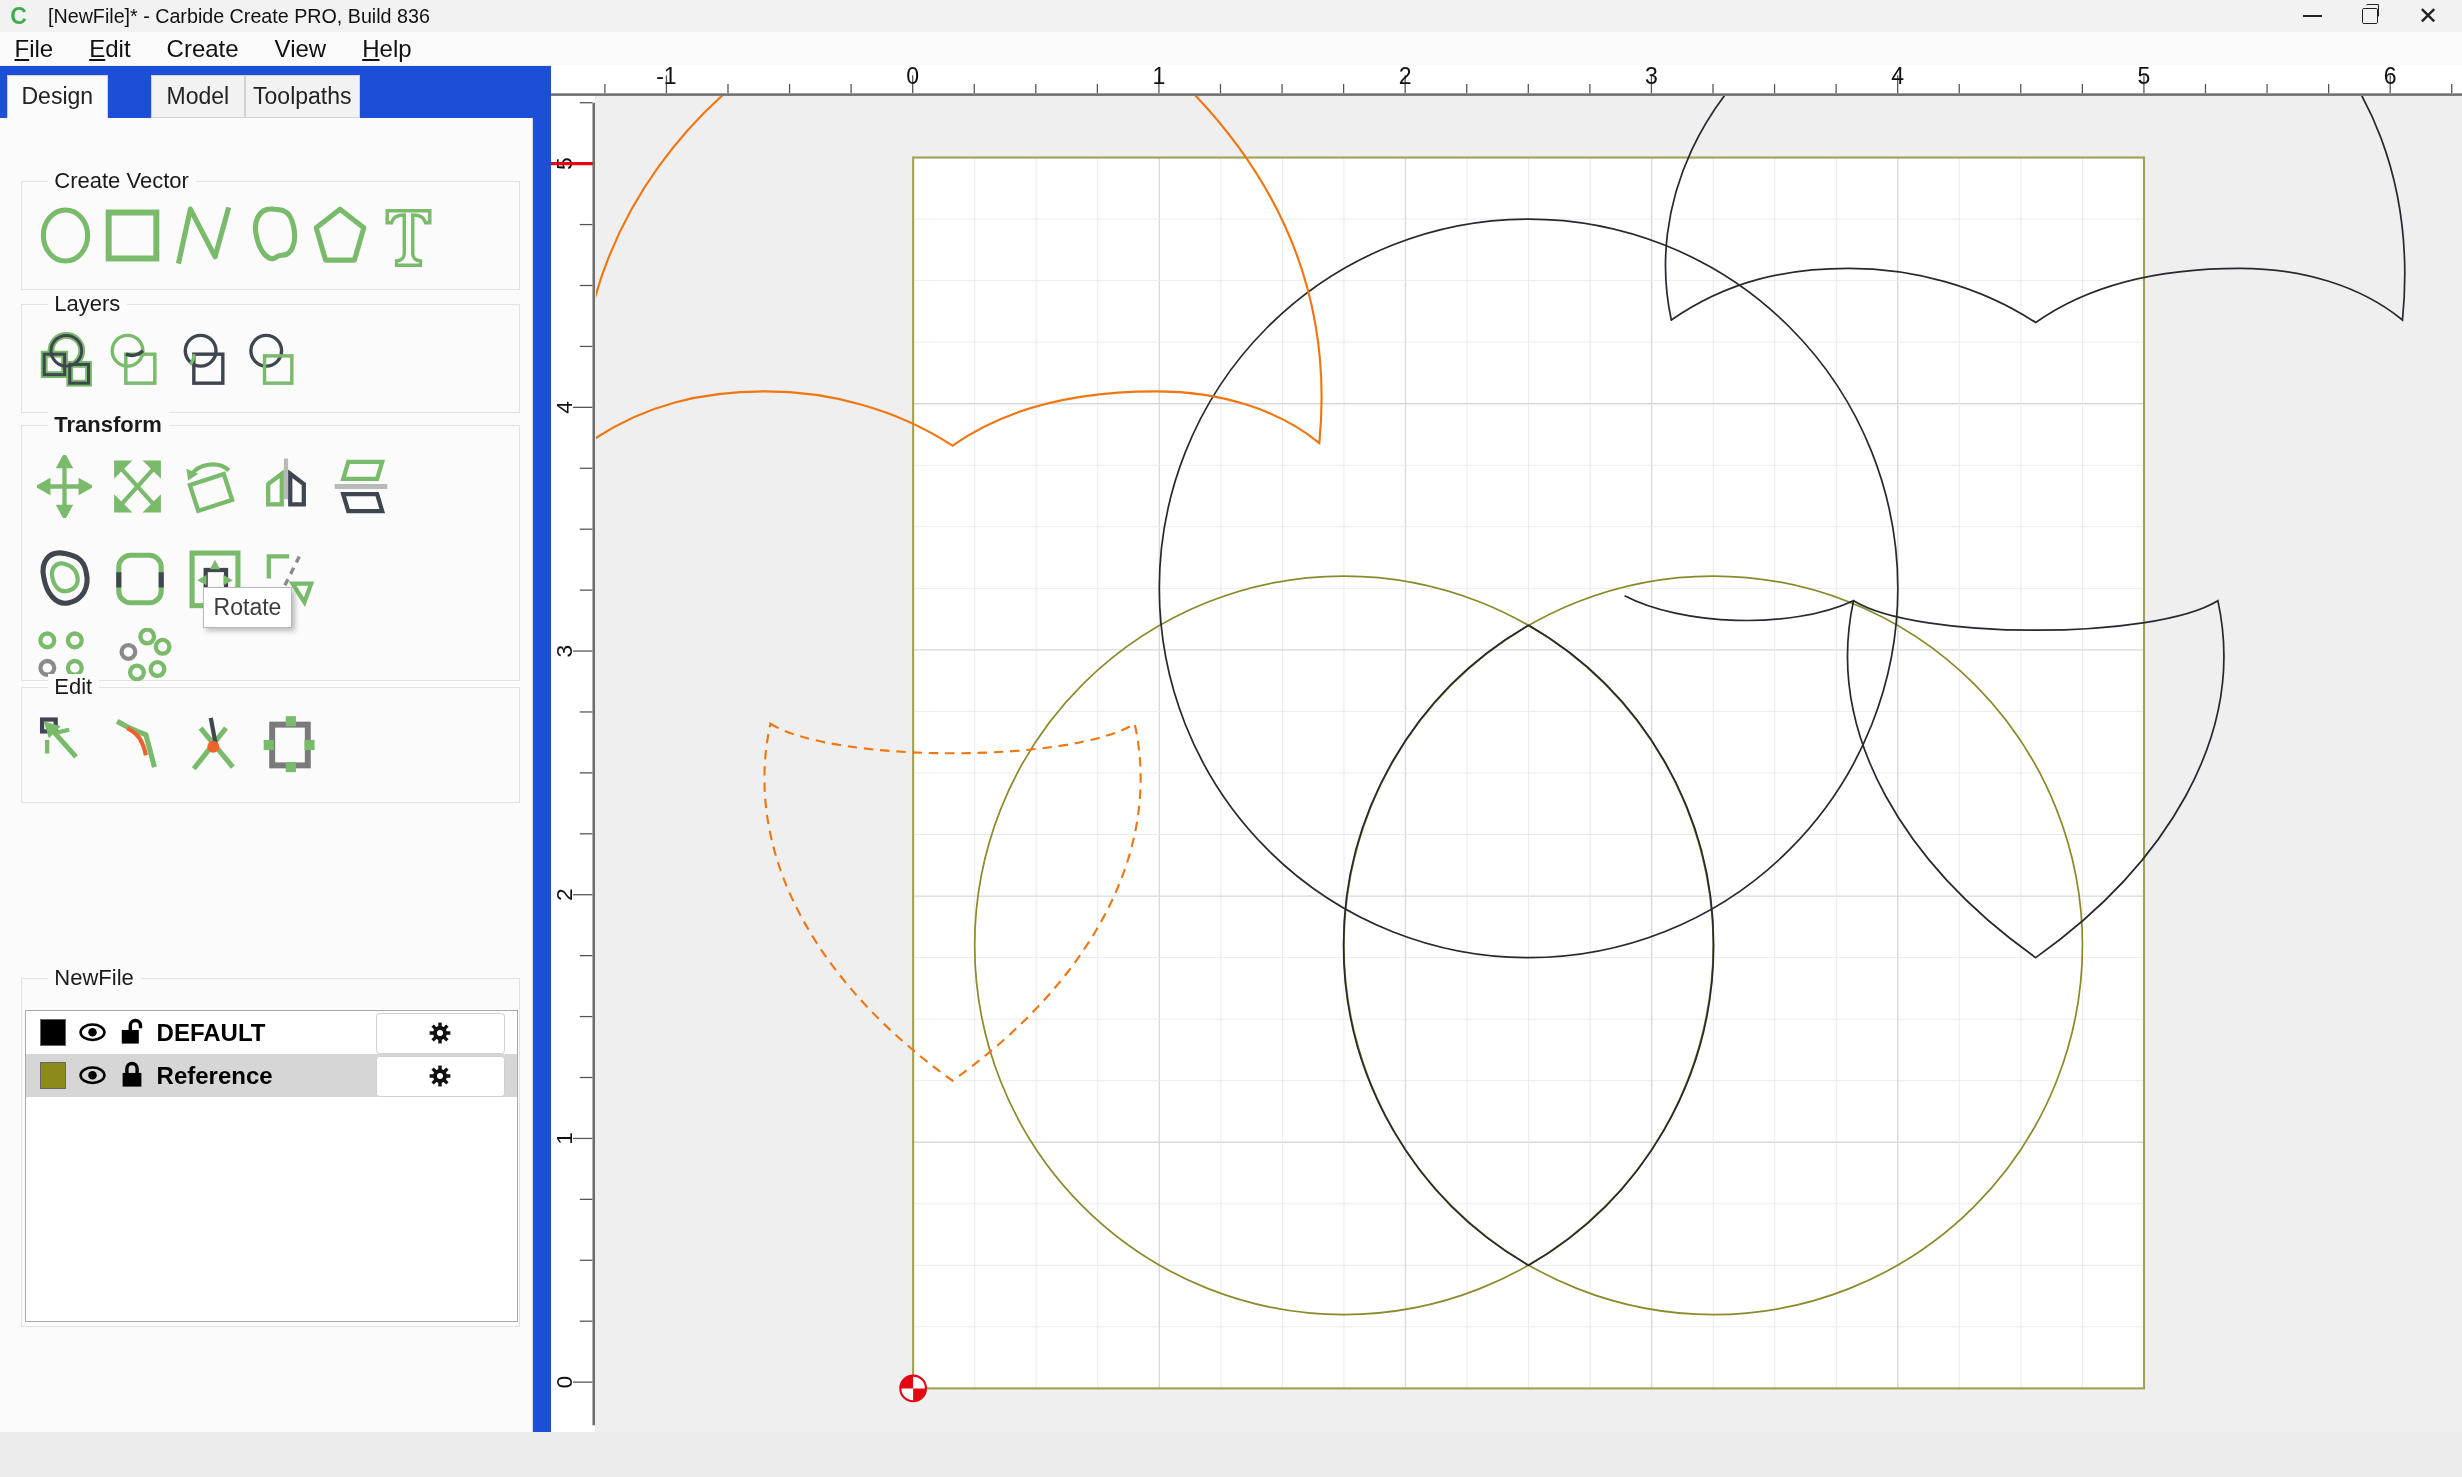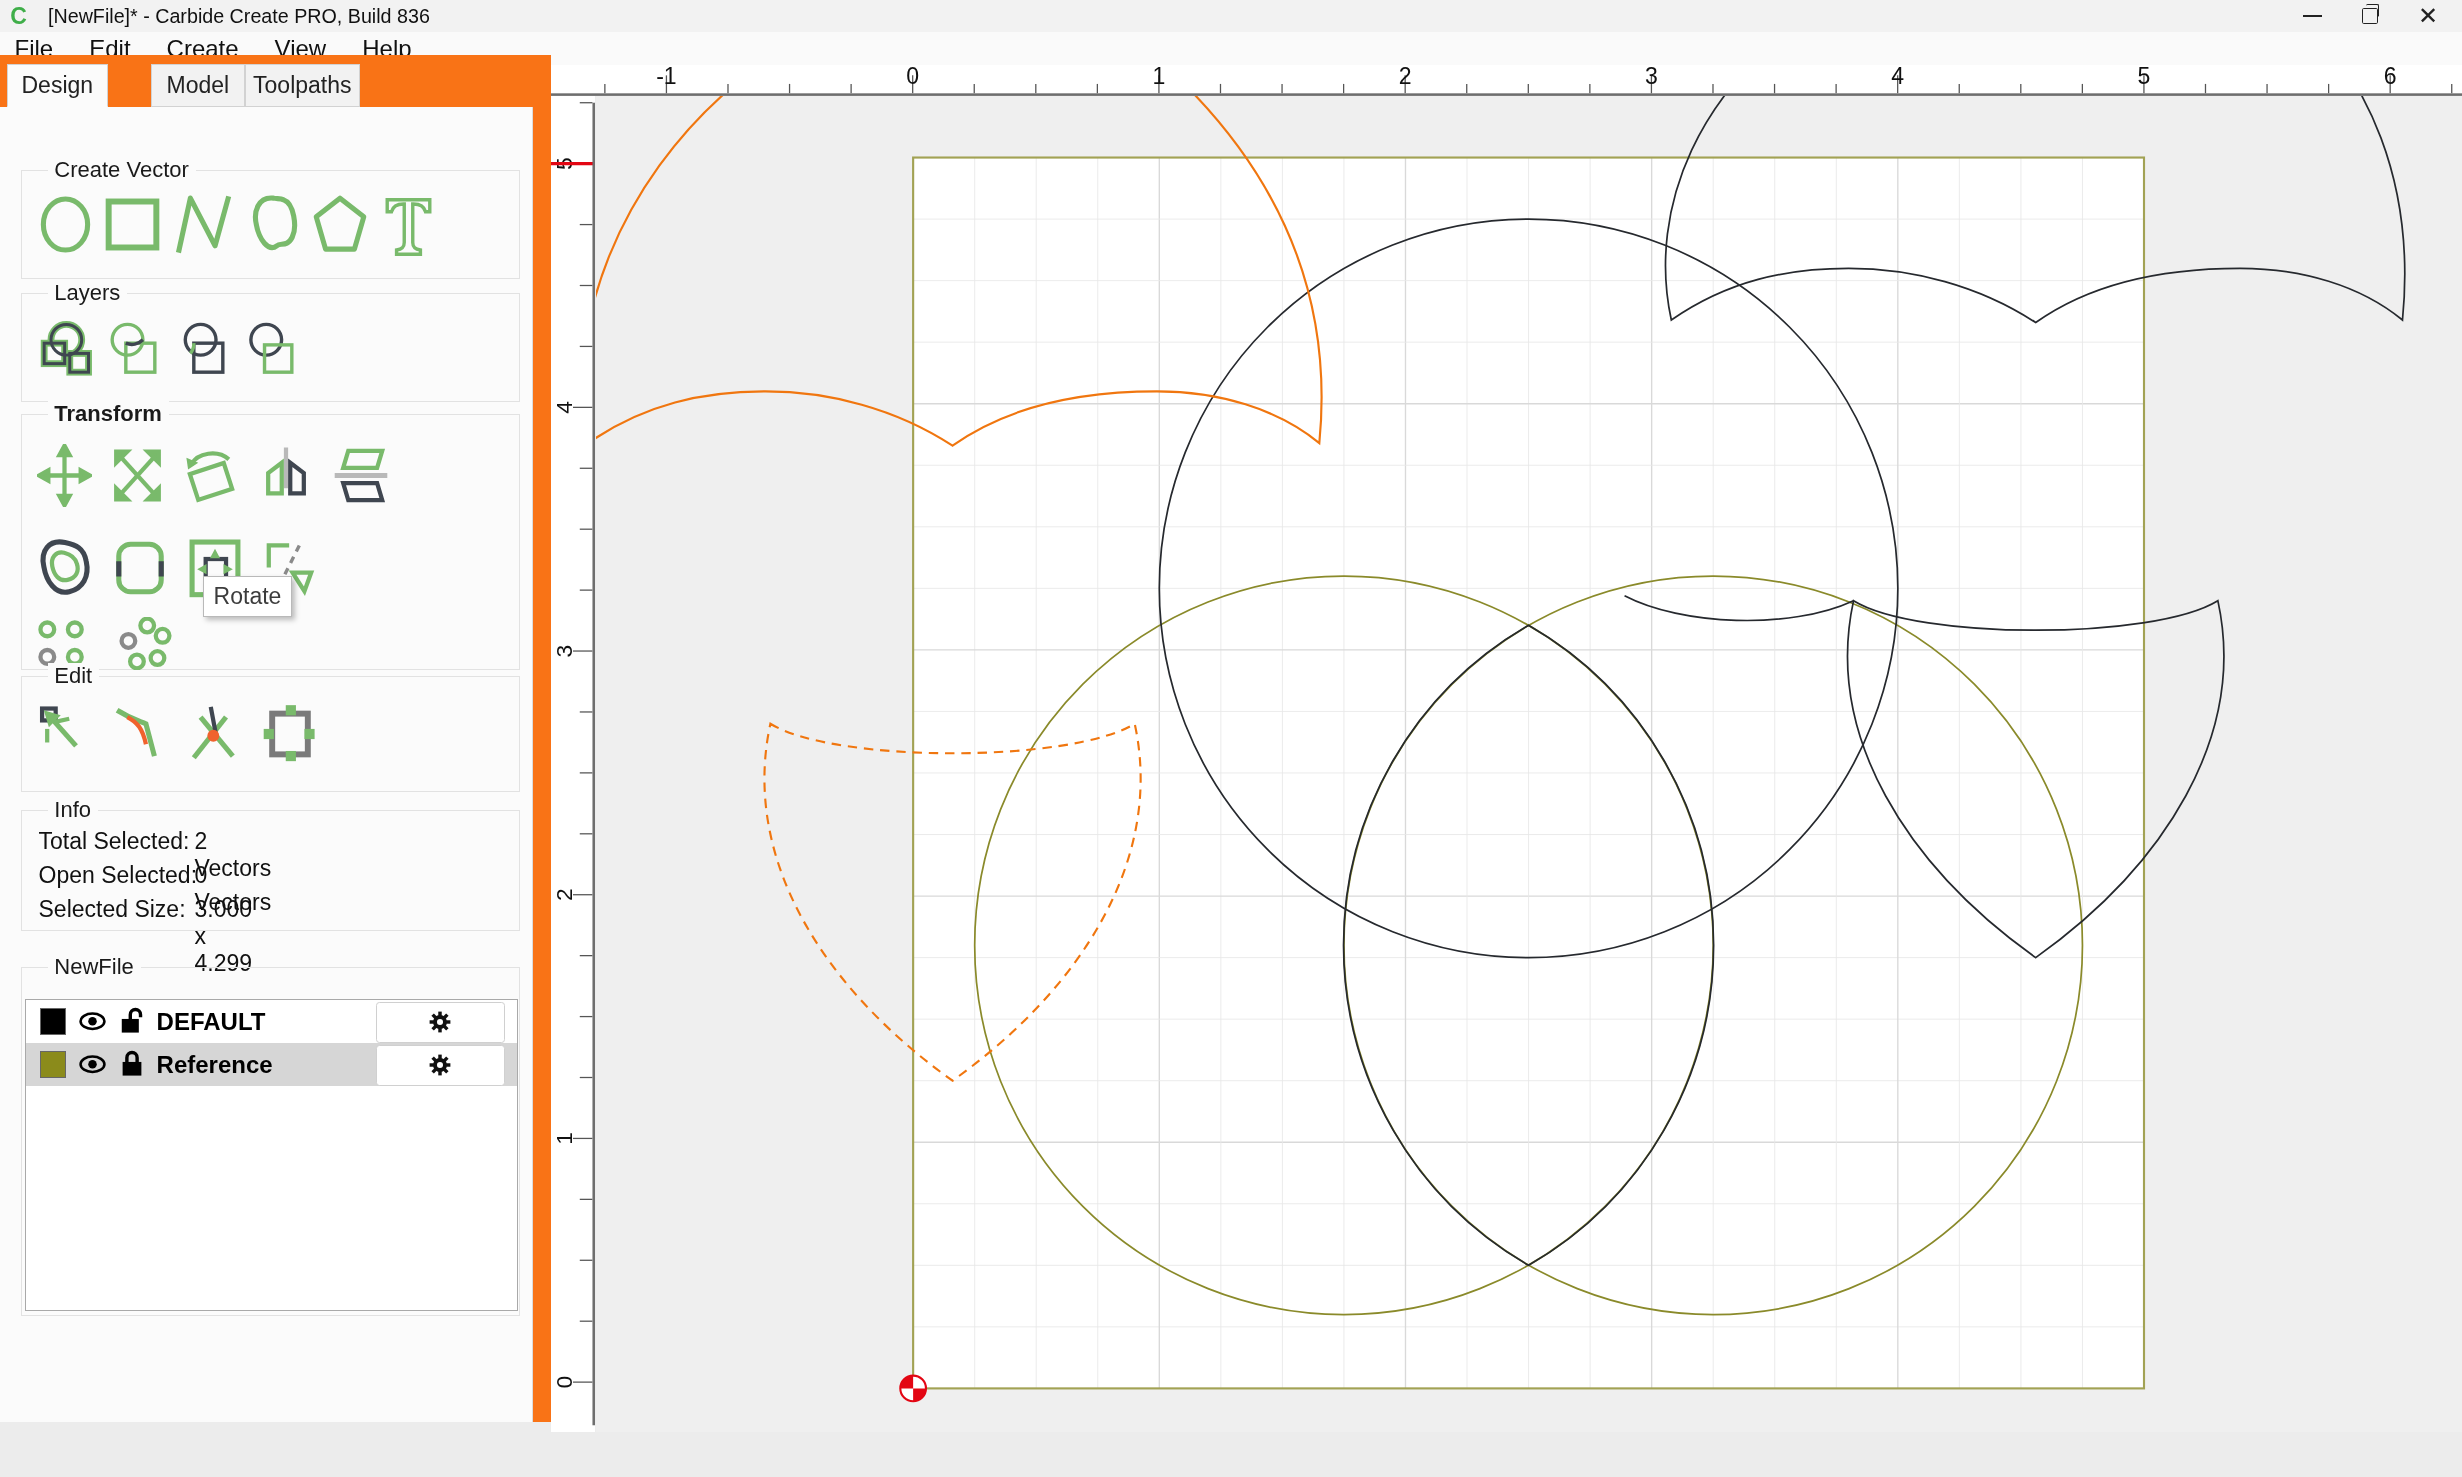--- a/index.html
+++ b/index.html
@@ -14,21 +14,21 @@
   #btn-min{left:2283px;} #btn-max{left:2341px;} #btn-close{left:2399px;}
   #btn-min .glyph{width:19px;height:1.7px;background:#222;}
   #btn-max .glyph{width:13.7px;height:13.7px;border:1.7px solid #222;border-radius:1.7px;position:relative;background:#f2f2f2;}
   #btn-max .glyph:before{content:"";position:absolute;left:2.6px;top:-5.1px;width:12px;height:12px;border:1.7px solid #222;border-left:none;border-bottom:none;border-radius:1.7px;}
   #btn-close .glyph{font-size:24px;line-height:24px;color:#222;}
   
   #menubar{left:0;top:32px;width:2462px;height:33px;background:#fafafa;display:flex;align-items:center;padding-left:14.5px;box-sizing:border-box;}
   .menu-item{font-size:24px;color:#111;margin-right:36px;}
   .menu-item u{text-decoration:underline;}
   
-  #left-col{left:0;top:55px;width:551px;height:1367px;background:#f97316;}
+  #left-col{left:0;top:66px;width:551px;height:1367px;background:#1d4ed8;}
   #tabbar{left:6.8px;top:8.5px;height:44px;display:flex;}
   .tab{height:43px;display:flex;align-items:center;justify-content:center;font-size:23px;
        border:0.9px solid #d2d2d2;background:#f2f2f2;color:#222;box-sizing:border-box;}
   .tab.active{background:#fbfbfb;border-bottom:0.9px solid #fbfbfb;z-index:3;}
   #panel{left:0;top:52px;width:533px;height:1315px;background:#fbfbfb;border-right:0.9px solid #dcdcdc;box-sizing:border-box;padding-left:16px;}
   .groupbox{position:absolute;left:20.5px;width:499px;border:0.9px solid #e2e2e2;box-sizing:border-box;}
   .grouplabel{position:absolute;top:-13.7px;left:26px;background:#fbfbfb;padding:0 6.8px;font-size:22px;color:#1a1a1a;}
   .iconrow{position:absolute;display:flex;align-items:center;}
   .icn{display:block;}
   
@@ -252,26 +252,20 @@
               <g fill="#79ba6b">
                 <rect x="28" y="2" width="12" height="12"></rect>
                 <rect x="28" y="56" width="12" height="12"></rect>
                 <rect x="2" y="30" width="12" height="12"></rect>
                 <rect x="50" y="30" width="12" height="12"></rect>
               </g>
             </svg>
         </div>
       </div>
 
-      <div class="groupbox" style="top:703px;height:121px;">
-        <div class="grouplabel">Info</div>
-        <div class="info-row" style="top:17px;"><span>Total Selected:</span><span class="info-val">2 Vectors</span></div>
-        <div class="info-row" style="top:51px;"><span>Open Selected:</span><span class="info-val">0 Vectors</span></div>
-        <div class="info-row" style="top:85px;"><span>Selected Size:</span><span class="info-val">3.000 x 4.299</span></div>
-      </div>
 
       <div class="groupbox" style="top:860px;height:349px;">
         <div class="grouplabel">NewFile</div>
         <div id="layers-list">
             <div class="layer-row">
               <div class="swatch" style="background:#000000"></div>
               <svg width="29" height="20.5" viewBox="0 0 34 24" style="margin-left:12px">
                 <ellipse cx="17" cy="12" rx="14" ry="9" fill="none" stroke="#000" stroke-width="3"></ellipse>
                 <circle cx="17" cy="12" r="5" fill="#000"></circle>
               </svg>

